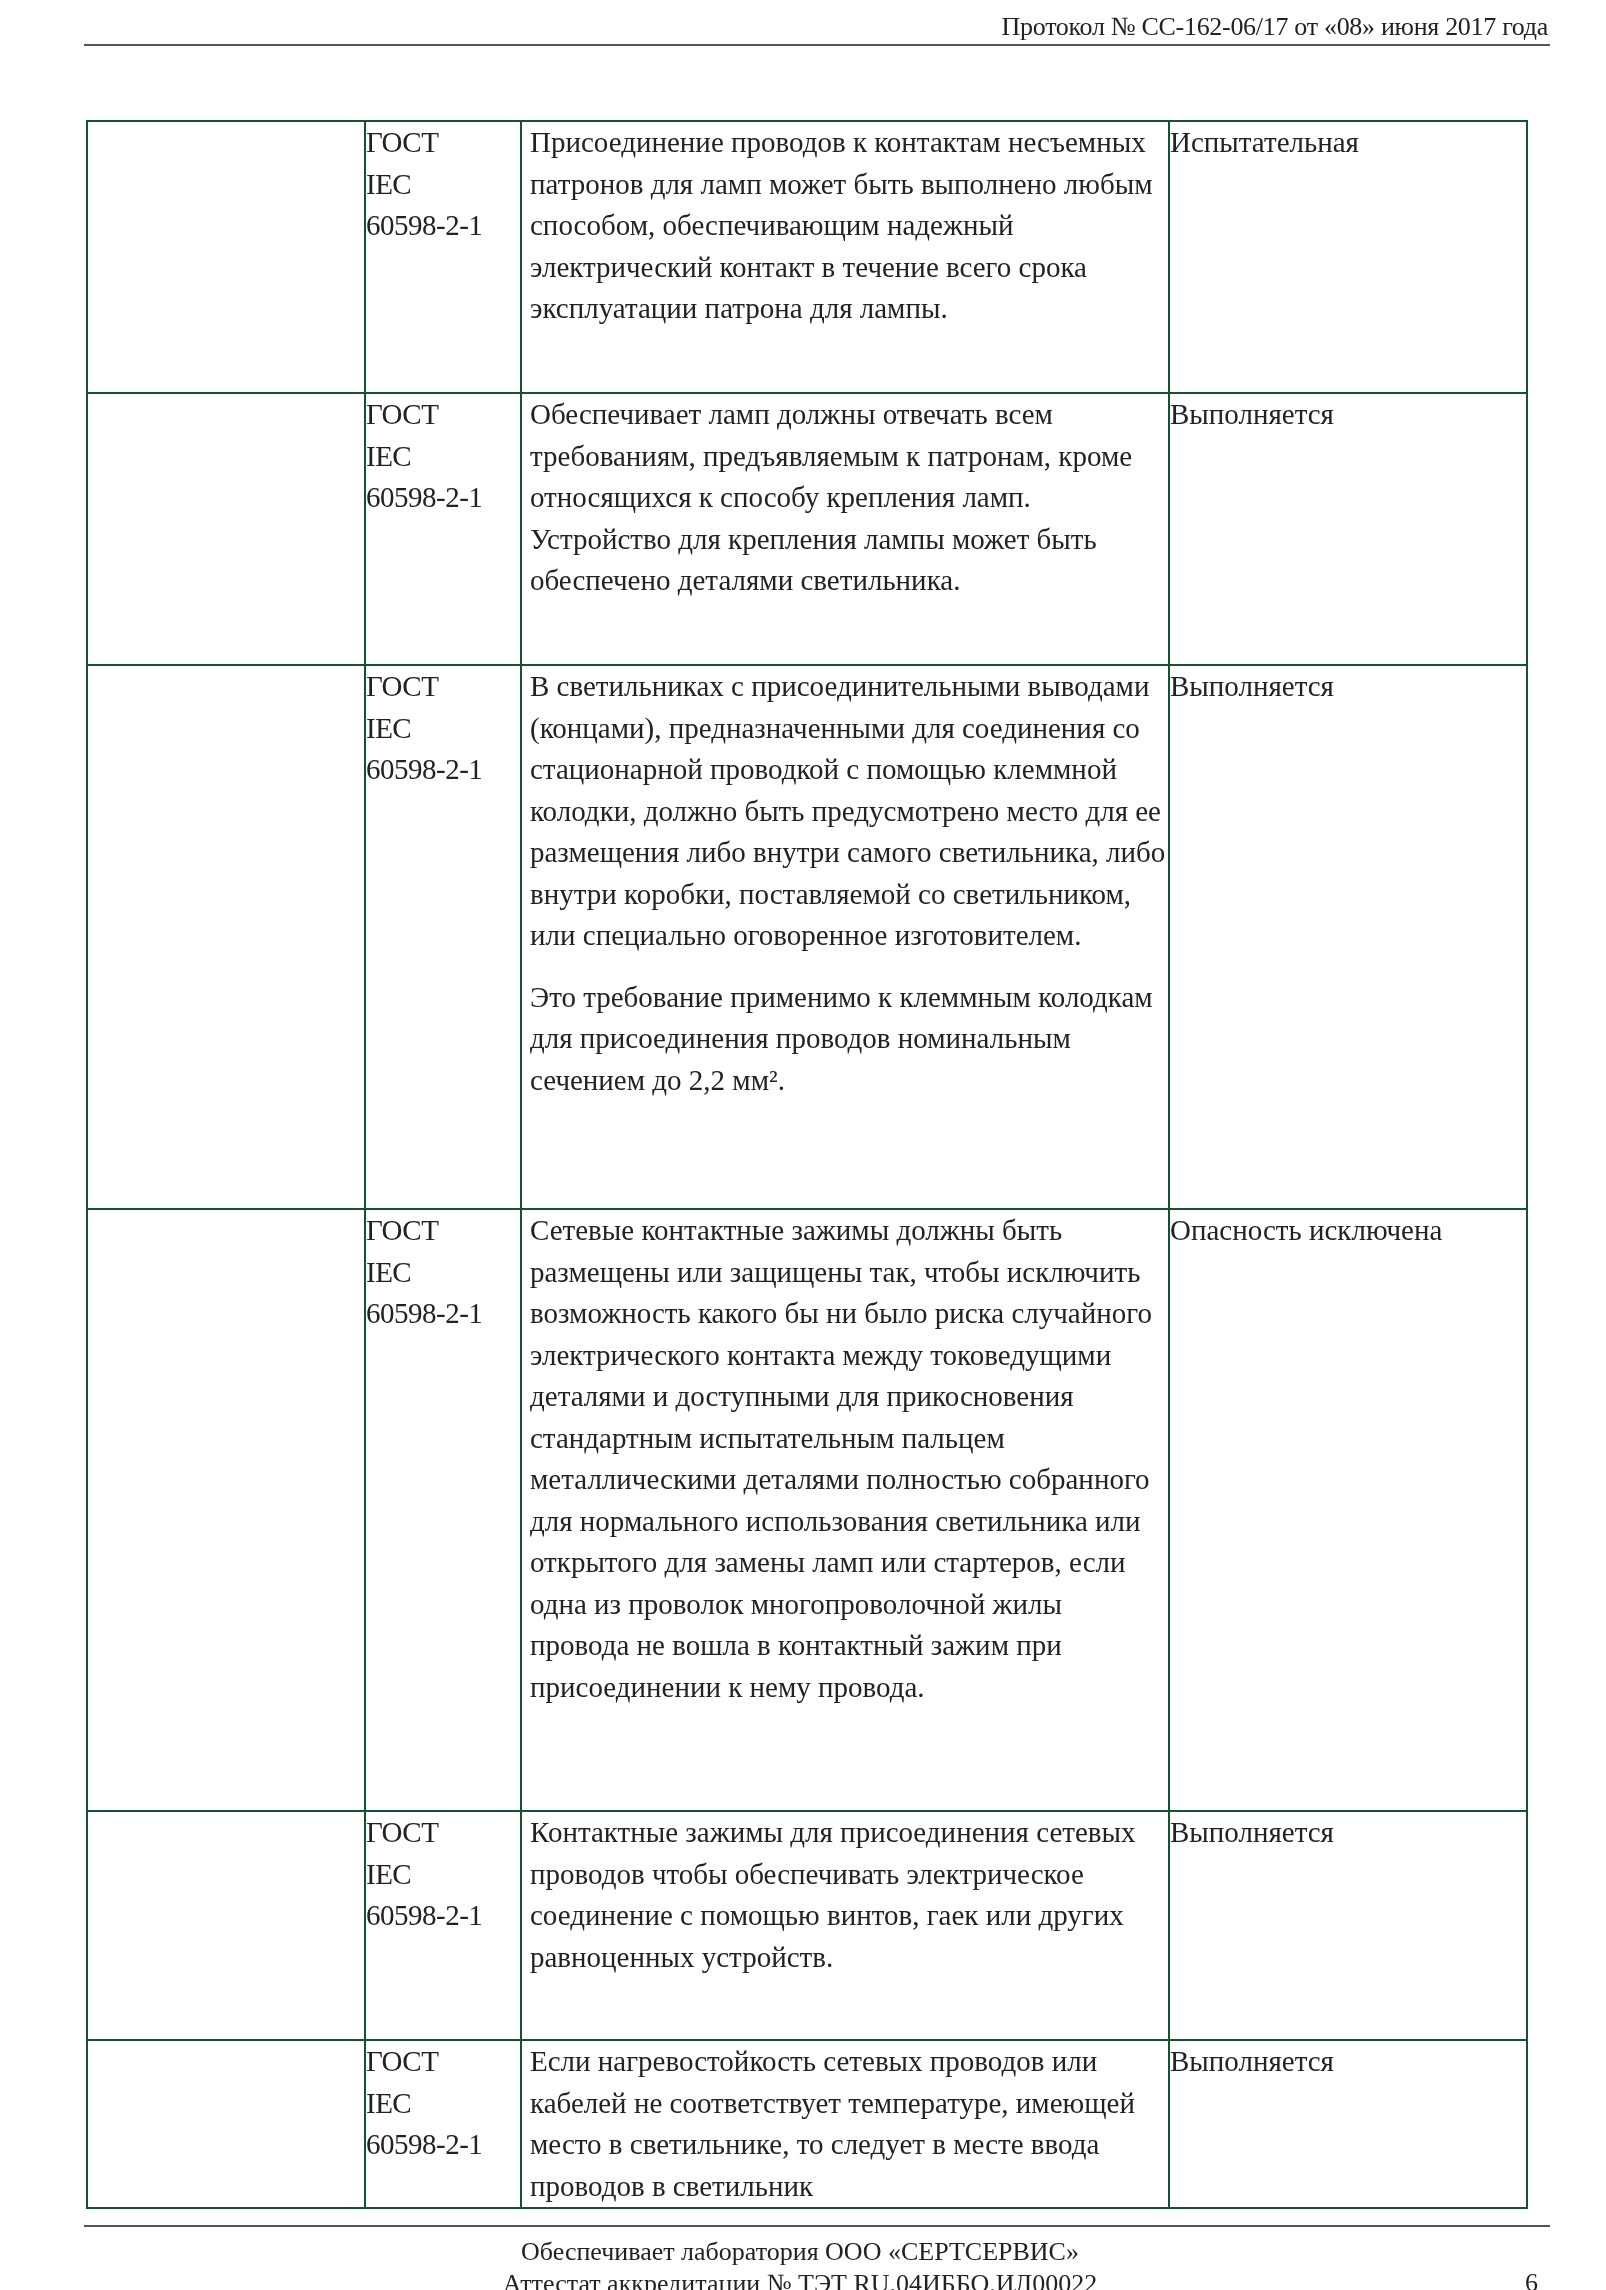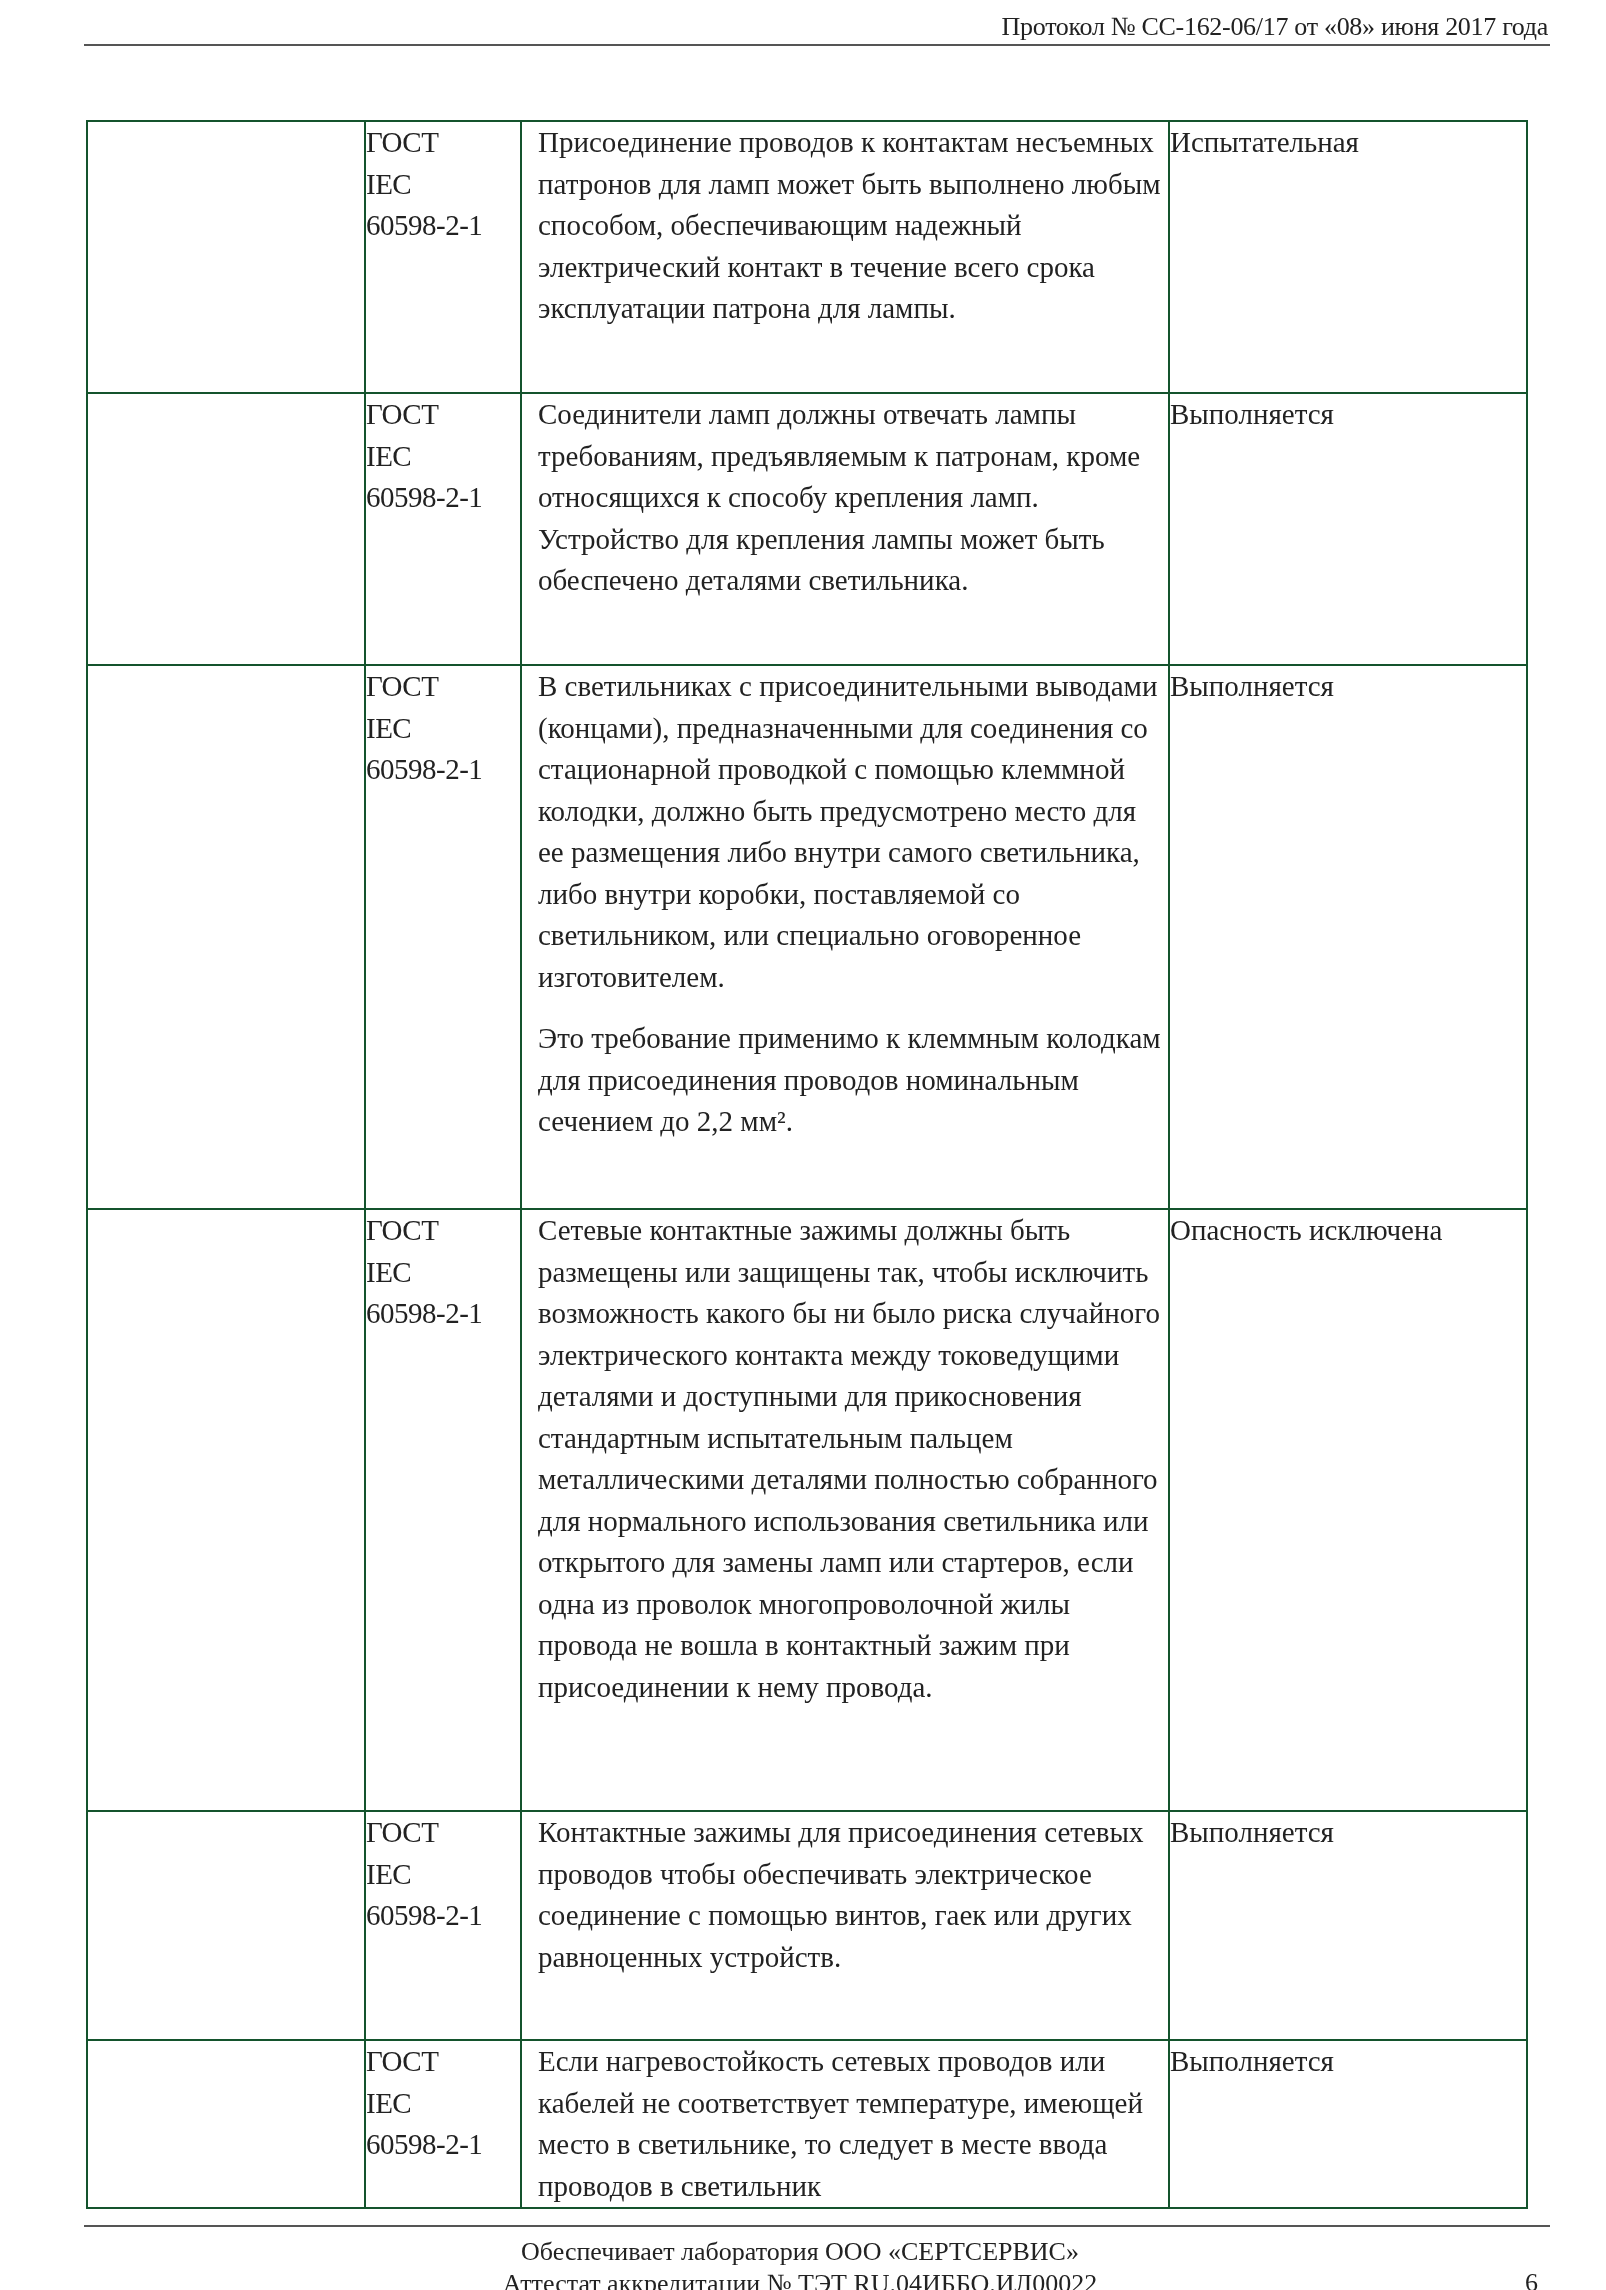--- a/index.html
+++ b/index.html
@@ -24,21 +24,21 @@
   }
   table.protocol td {
     border: 2px solid #14532d; vertical-align: top; padding: 0;
   }
   col.c1 { width: 278px; }
   col.c2 { width: 156px; }
   col.c3 { width: 648px; }
   col.c4 { width: 358px; }
   .std { padding: 0 0 12px 14px; white-space: pre-line; letter-spacing: -0.5px; }
   .req { padding: 0 8px 12px 14px; }
-  .req p { margin: 0 0 20px 16px; }
+  .req p { margin: 0 0 20px 8px; }
   .req p:last-child { margin-bottom: 0; }
   .res { padding: 0 4px 12px 14px; }
   tr.r1 td { height: 270px; }
   tr.r2 td { height: 270px; }
   tr.r3 td { height: 542px; }
   tr.r4 td { height: 600px; }
   tr.r5 td { height: 227px; }
   tr.r6 td { height: 147px; }
   .footer-line {
     position: absolute; left: 84px; top: 2225px; width: 1466px;
@@ -76,21 +76,21 @@
         <p>Присоединение проводов к контактам несъемных патронов для ламп может быть выполнено любым способом, обеспечивающим надежный электрический контакт в течение всего срока эксплуатации патрона для лампы.</p>
       </td>
       <td class="res">Испытательная</td>
     </tr>
     <tr class="r2">
       <td></td>
       <td class="std">ГОСТ
 IEC
 60598-2-1</td>
       <td class="req">
-        <p>Соединители ламп должны отвечать лампы требованиям, предъявляемым к патронам, кроме относящихся к способу крепления ламп. Устройство для крепления лампы может быть обеспечено деталями светильника.</p>
+        <p>Обеспечивает ламп должны отвечать всем требованиям, предъявляемым к патронам, кроме относящихся к способу крепления ламп. Устройство для крепления лампы может быть обеспечено деталями светильника.</p>
       </td>
       <td class="res">Выполняется</td>
     </tr>
     <tr class="r3">
       <td></td>
       <td class="std">ГОСТ
 IEC
 60598-2-1</td>
       <td class="req">
         <p>В светильниках с присоединительными выводами (концами), предназначенными для соединения со стационарной проводкой с помощью клеммной колодки, должно быть предусмотрено место для ее размещения либо внутри самого светильника, либо внутри коробки, поставляемой со светильником, или специально оговоренное изготовителем.</p>

